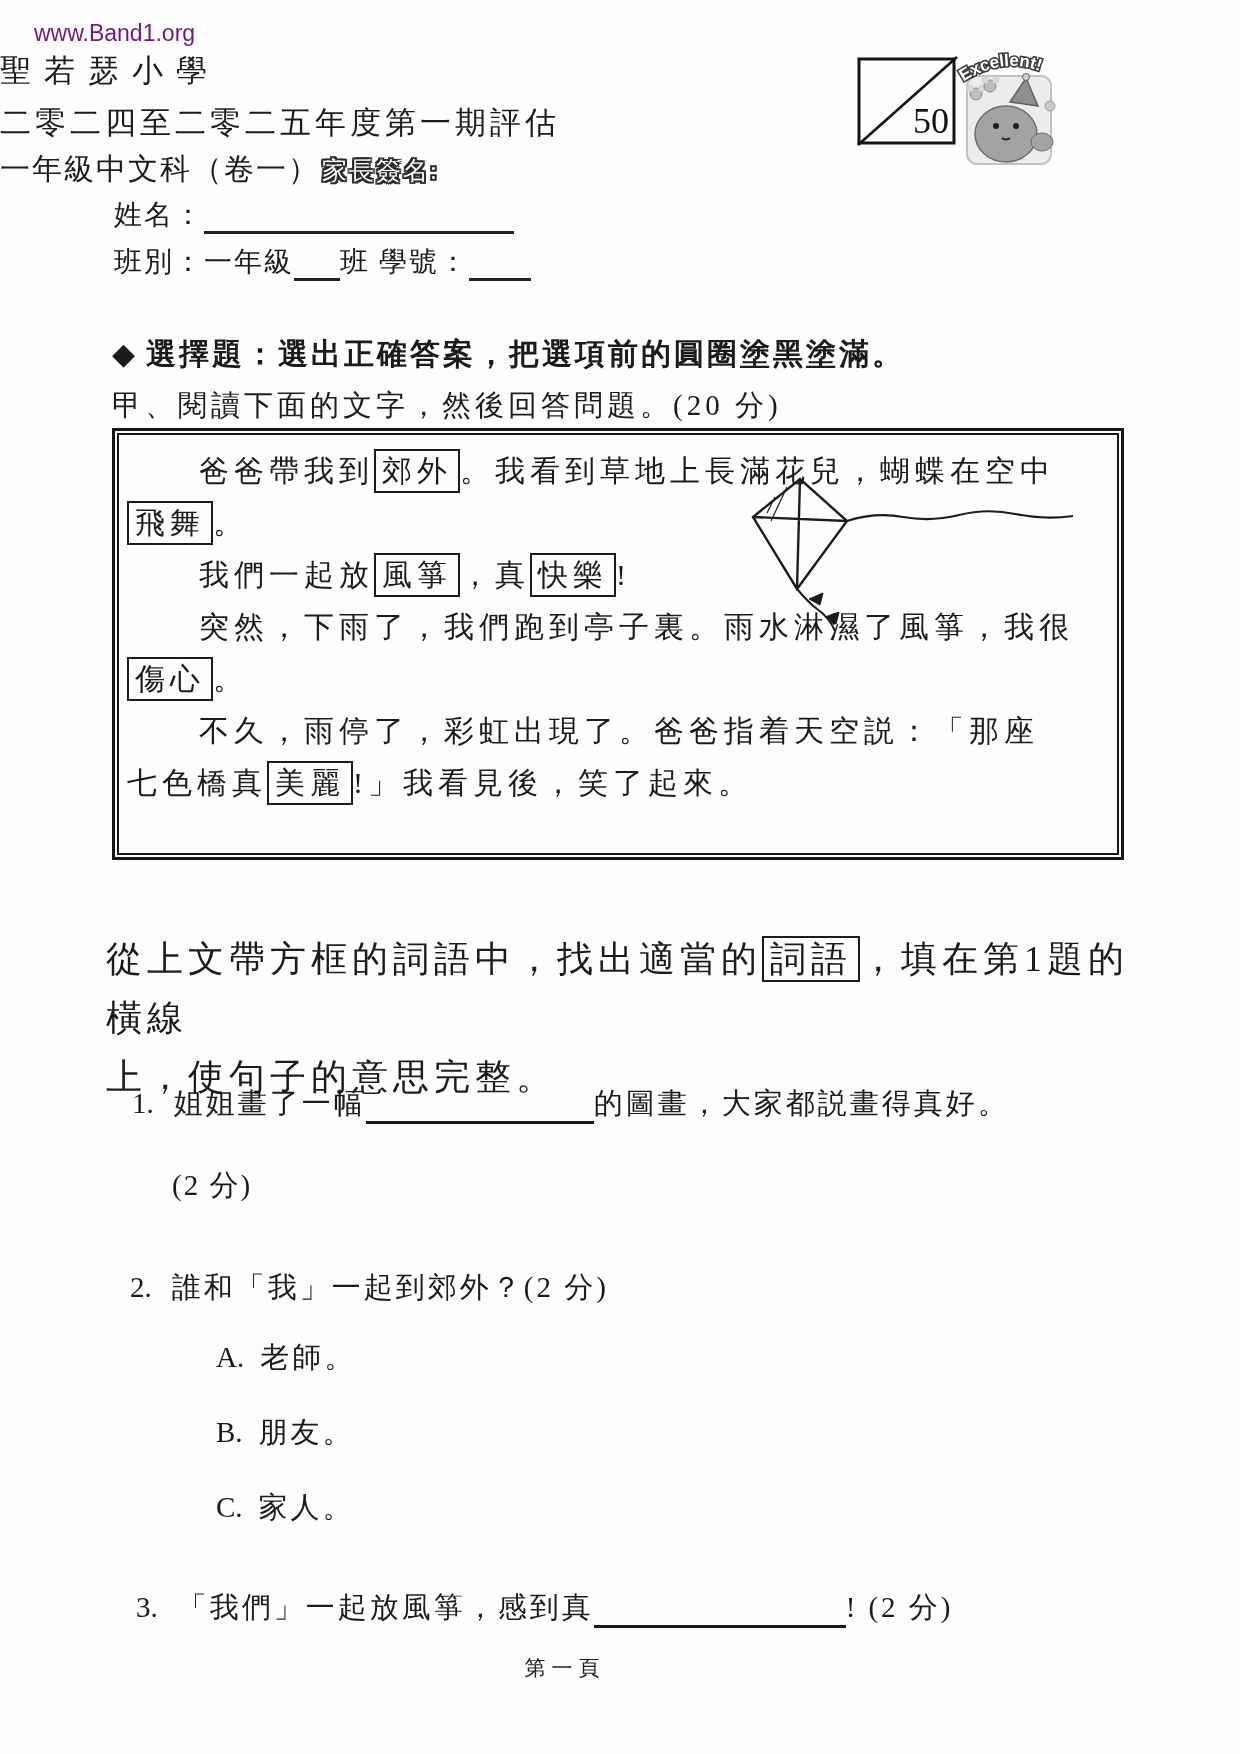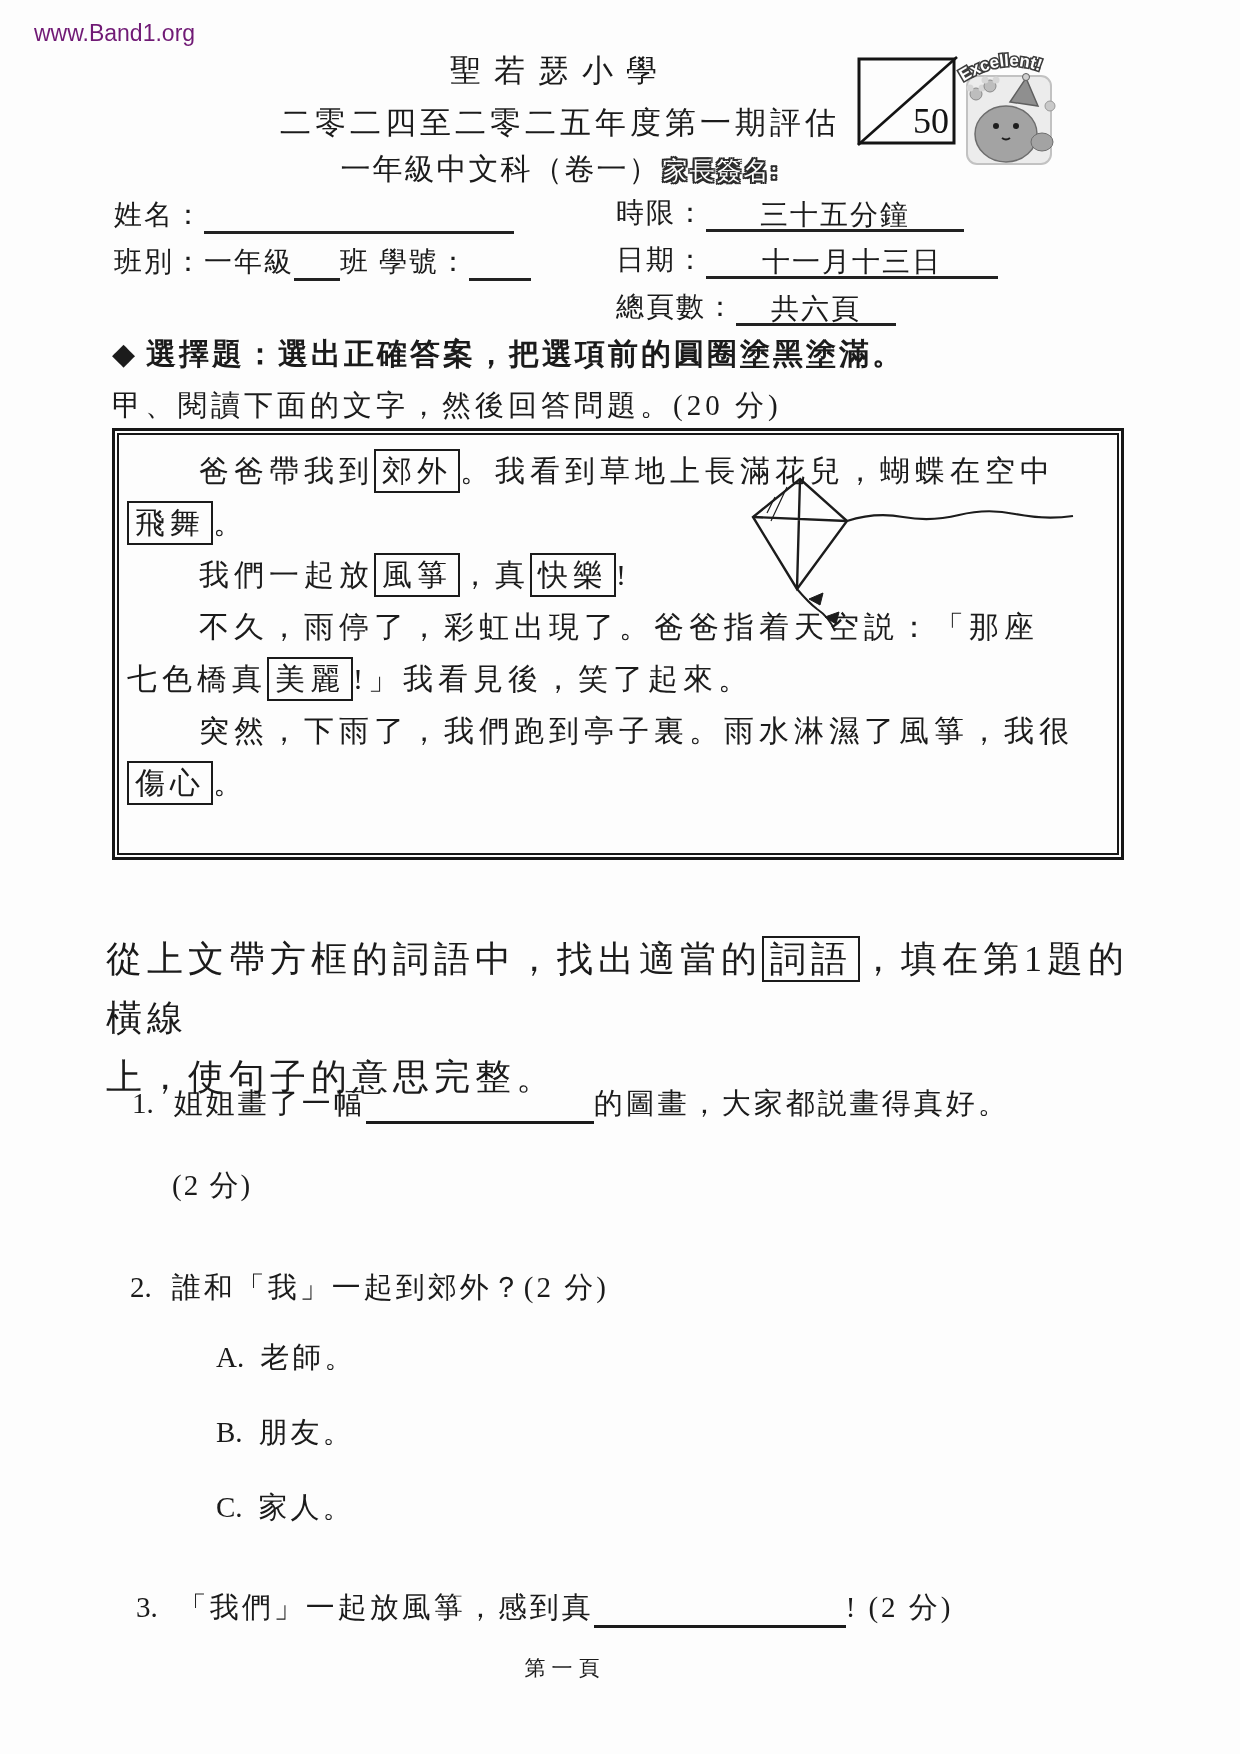--- a/index.html
+++ b/index.html
@@ -7,21 +7,21 @@
   .page {
     position:relative; width:1240px; height:1754px; margin:0 auto;
     background:#fdfdfd; color:#1b1b1b; overflow:hidden;
     font-family:"Liberation Serif","DejaVu Serif",serif;
   }
   .abs { position:absolute; }
 
   .watermark { left:34px; top:20px; font-family:"Liberation Sans","DejaVu Sans",sans-serif;
     font-size:23px; color:#701a75; }
 
-  .title-line { left:0; width:1120px; text-align:center; white-space:nowrap; }
+  .title-line { left:0; width:1120px; white-space:nowrap; }
   .title-school { top:50px; font-size:31px; letter-spacing:13px; }
   .title-year { top:102px; font-size:31px; letter-spacing:4px; }
   .title-paper { top:149px; font-size:30px; letter-spacing:2px; }
   .outline-text {
     display:inline-block; margin-left:2px; font-size:25px; letter-spacing:2px; color:#fff;
     text-shadow:-2px -2px 0 #2a2a2a,2px -2px 0 #2a2a2a,-2px 2px 0 #2a2a2a,2px 2px 0 #2a2a2a,
                 -2px 0 0 #2a2a2a,2px 0 0 #2a2a2a,0 -2px 0 #2a2a2a,0 2px 0 #2a2a2a;
   }
 
   .score-box { left:856px; top:55px; }
@@ -118,35 +118,30 @@
       <path d="M 50,94 Q 54,97 58,94" fill="none" stroke="#1e1e1e" stroke-width="2"></path>
       <ellipse cx="90" cy="98" rx="11" ry="9" fill="#a3a3a3" stroke="#6d6d6d"></ellipse>
     </g>
   </svg>
 
   <div class="abs info-left">
     <div class="info-row"><span>姓名：</span><span class="ufield f-name"></span></div>
     <div class="info-row"><span>班別：</span><span>一年級</span><span class="ufield f-class"></span><span>班</span>&nbsp;<span>學號：</span><span class="ufield f-stuno"></span></div>
   </div>
 
-  <div class="abs info-right">
-    <div class="info-row"><span>時限：</span><span class="ufield f-time">三十五分鐘</span></div>
-    <div class="info-row"><span>日期：</span><span class="ufield f-date">十一月十三日</span></div>
-    <div class="info-row"><span>總頁數：</span><span class="ufield f-pages">共六頁</span></div>
-  </div>
 
   <div class="abs mc-line"><span class="diamond">◆</span><span>選擇題：選出正確答案，把選項前的圓圈塗黑塗滿。</span></div>
   <div class="abs section-a">甲、閱讀下面的文字，然後回答問題。(20 分)</div>
 
   <div class="abs passage-box">
     <div class="passage-content">
       <p><span>爸爸帶我到</span><span class="boxed">郊外</span><span>。我看到草地上長滿花兒，蝴蝶在空中</span><br><span class="boxed">飛舞</span><span>。</span></p>
       <p><span>我們一起放</span><span class="boxed">風箏</span><span>，真</span><span class="boxed">快樂</span><span>!</span></p>
+      <p><span>突然，下雨了，我們跑到亭子裏。雨水淋濕了風箏，我很</span><br><span class="boxed">傷心</span><span>。</span></p>
       <p><span>不久，雨停了，彩虹出現了。爸爸指着天空説：「那座</span><br><span>七色橋真</span><span class="boxed">美麗</span><span>!」我看見後，笑了起來。</span></p>
-      <p><span>突然，下雨了，我們跑到亭子裏。雨水淋濕了風箏，我很</span><br><span class="boxed">傷心</span><span>。</span></p>
     </div>
     <svg class="abs kite" width="360" height="172" viewBox="0 0 360 172">
       <g fill="none" stroke="#1c1c1c" stroke-width="2.4">
         <path d="M 55,8 L 102,50 L 52,118 L 8,46 Z"></path>
         <path d="M 55,8 L 52,118 M 8,46 L 102,50"></path>
         <path d="M 30,26 L 22,42 M 42,16 L 26,50" stroke-width="1.2"></path>
         <path d="M 52,118 Q 64,132 72,138 Q 84,146 90,160" stroke-width="2"></path>
         <path d="M 64,128 l 14,-6 -3,12 z M 80,146 l 14,-5 -3,12 z" fill="#1c1c1c" stroke-width="1"></path>
         <path d="M 102,50 q 28,-9 56,-4 q 28,5 56,-2 q 28,-7 56,-1 q 30,6 58,2" stroke-width="2.2"></path>
       </g>

